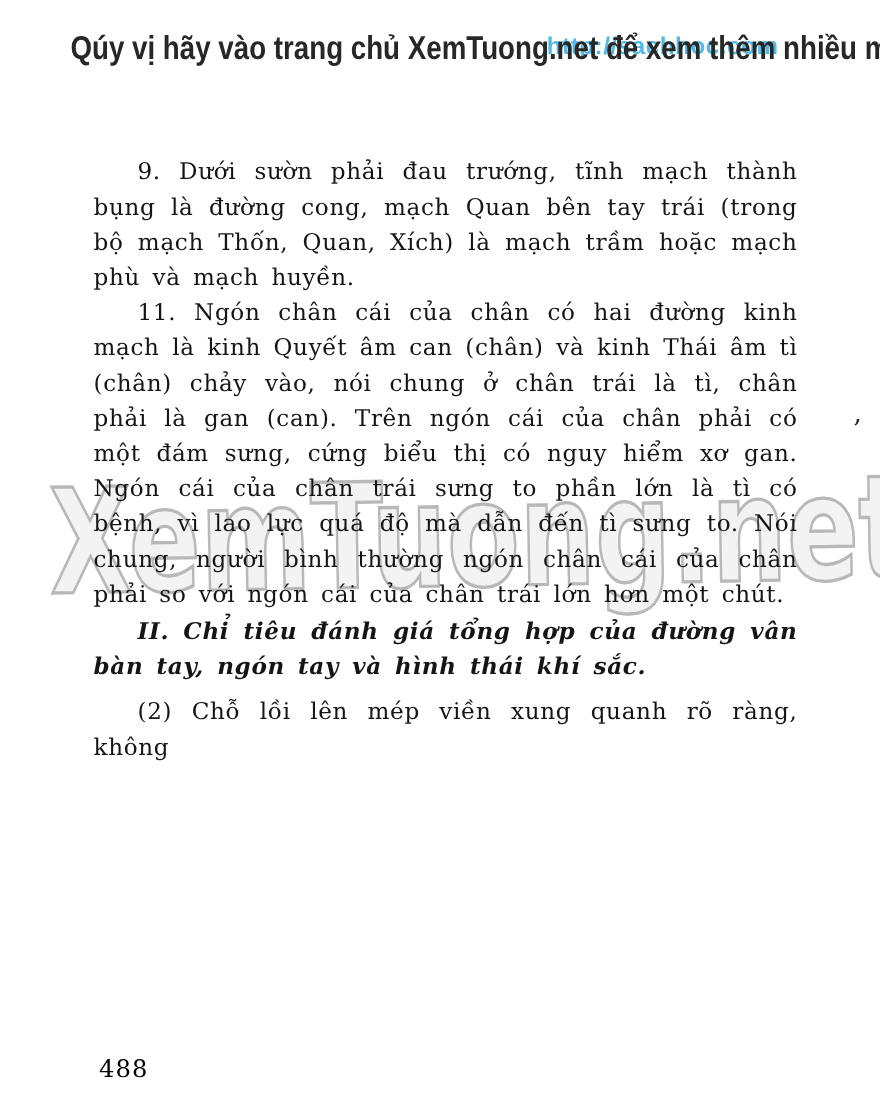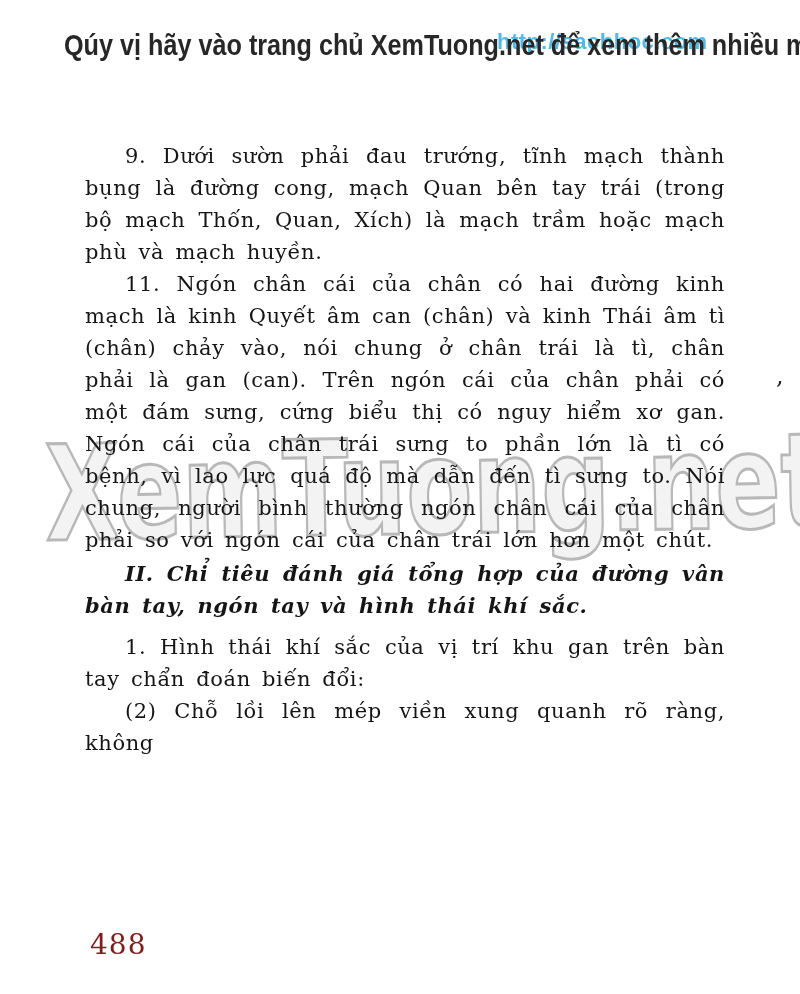--- a/index.html
+++ b/index.html
@@ -105,40 +105,39 @@
     left: 776px;
     top: 362px;
     z-index: 2;
     font-size: 24px;
     color: #222222;
   }
 
   .page-number {
     position: absolute;
     left: 90px;
-    top: 928px;
+    top: 960px;
     z-index: 2;
-    font-size: 28px;
+    font-size: 22px;
     letter-spacing: 1px;
-    color: #7f1d1d;
+    color: #000000;
   }
 </style>
 </head>
 <body>
 
 <div class="banner">
   <span class="banner-url">http://sachhoc.com</span>
   <div class="banner-text">Qúy vị hãy vào trang chủ XemTuong.net để xem thêm nhiều mục hay khác</div>
 </div>
 
 <div class="watermark">XemTuong.net</div>
 
 <div class="page-text">
   <p>9. Dưới sườn phải đau trướng, tĩnh mạch thành bụng là đường cong, mạch Quan bên tay trái (trong bộ mạch Thốn, Quan, Xích) là mạch trầm hoặc mạch phù và mạch huyền.</p>
   <p>11. Ngón chân cái của chân có hai đường kinh mạch là kinh Quyết âm can (chân) và kinh Thái âm tì (chân) chảy vào, nói chung ở chân trái là tì, chân phải là gan (can). Trên ngón cái của chân phải có một đám sưng, cứng biểu thị có nguy hiểm xơ gan. Ngón cái của chân trái sưng to phần lớn là tì có bệnh, vì lao lực quá độ mà dẫn đến tì sưng to. Nói chung, người bình thường ngón chân cái của chân phải so với ngón cái của chân trái lớn hơn một chút.</p>
   <h2>II. Chỉ tiêu đánh giá tổng hợp của đường vân bàn tay, ngón tay và hình thái khí sắc.</h2>
-  <p>1. Hình thái khí sắc của vị trí khu gan trên bàn tay chẩn đoán biến đổi:</p>
   <p>(2) Chỗ lồi lên mép viền xung quanh rõ ràng, không</p>
 </div>
 
 <span class="stray-mark">,</span>
 
 <div class="page-number">488</div>
 
 </body></html>

